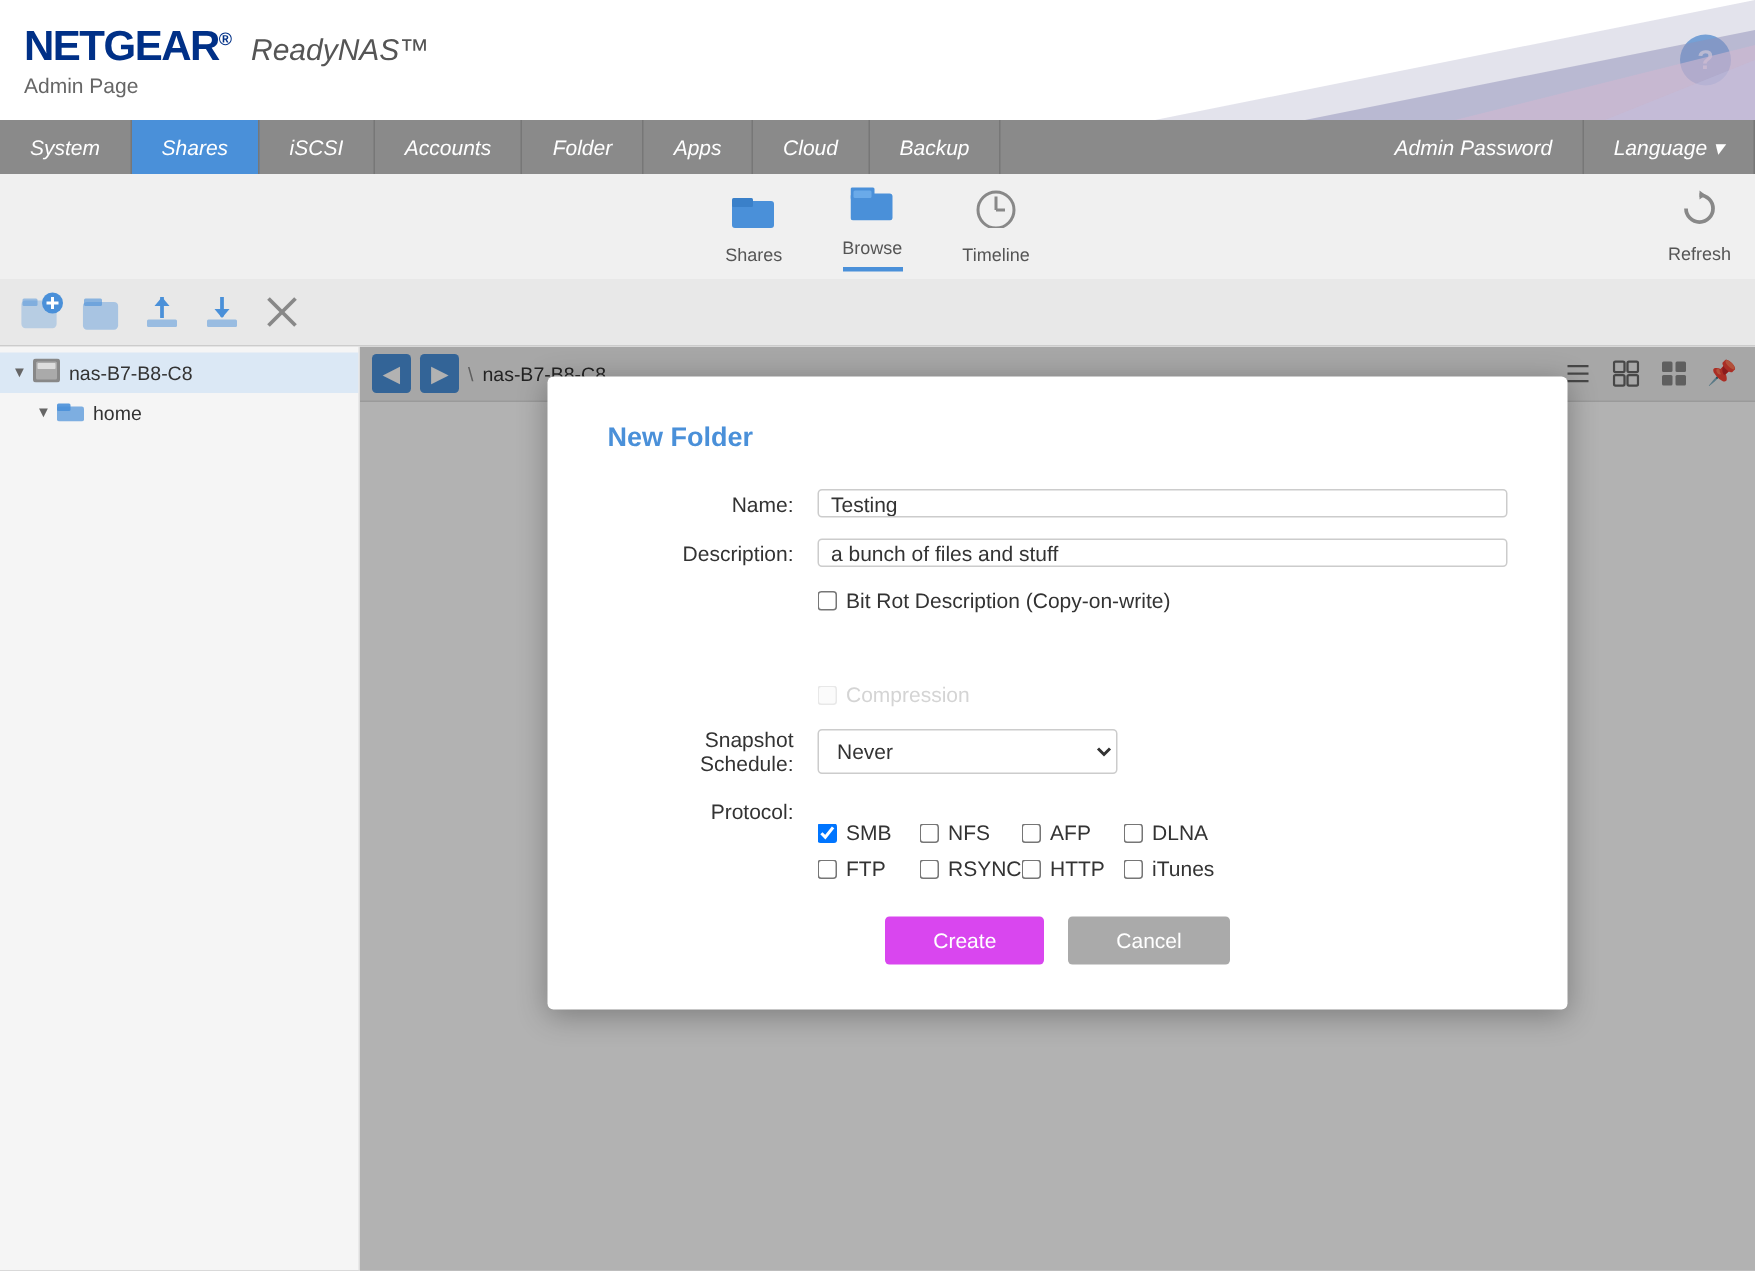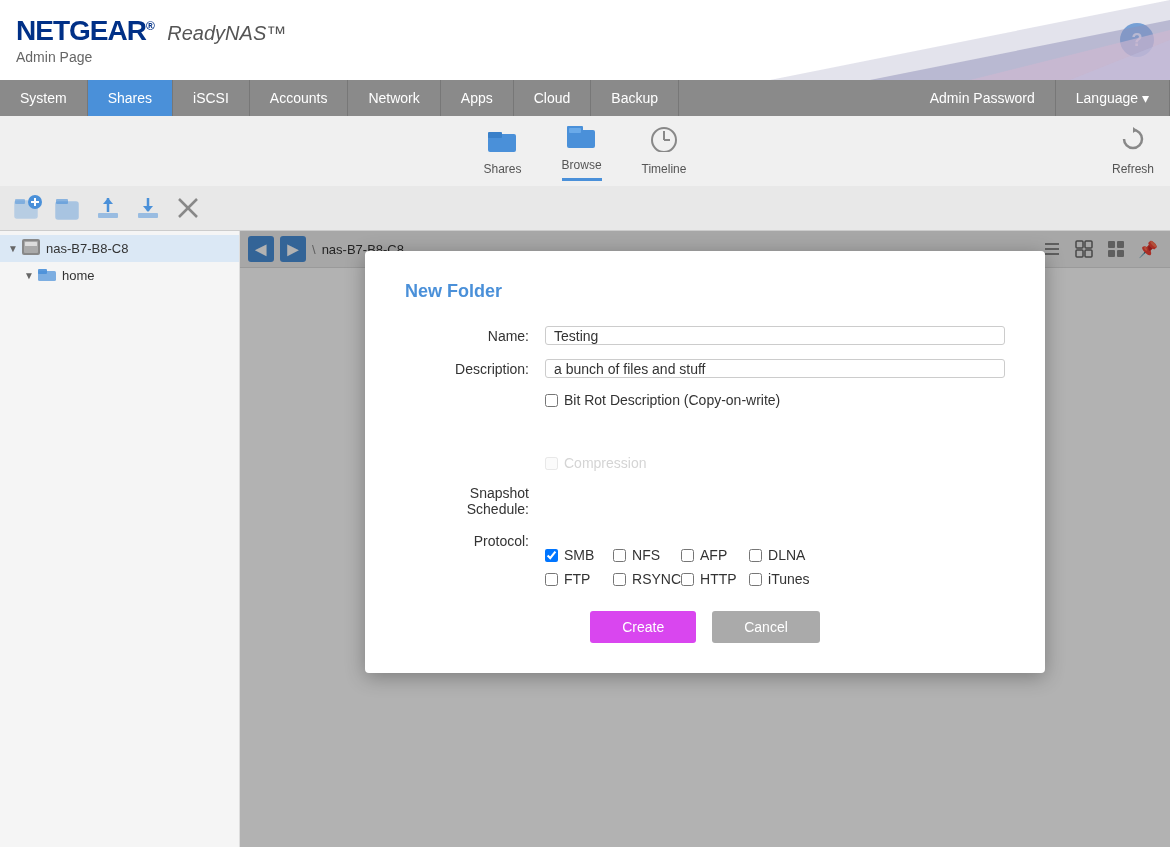--- a/index.html
+++ b/index.html
@@ -38,20 +38,21 @@
       display: flex;
       align-items: stretch;
       height: 36px;
     }
     .nav-item {
       padding: 0 20px;
       display: flex; align-items: center;
       color: white; font-size: 14px; cursor: pointer;
       border-right: 1px solid #777;
       white-space: nowrap;
+      font-style: italic;
     }
     .nav-item.active { background: #4a90d9; color: white; }
     .nav-spacer { flex: 1; }
     .nav-right { display: flex; }
 
     
     .sub-nav {
       background: #f0f0f0;
       display: flex;
       align-items: center;
@@ -238,21 +239,21 @@
   <div class="header-right">
     <button class="help-btn">?</button>
   </div>
 </div>
 
 <div class="nav-bar">
   <div class="nav-item">System</div>
   <div class="nav-item active">Shares</div>
   <div class="nav-item">iSCSI</div>
   <div class="nav-item">Accounts</div>
-  <div class="nav-item">Network</div>
+  <div class="nav-item">Folder</div>
   <div class="nav-item">Apps</div>
   <div class="nav-item">Cloud</div>
   <div class="nav-item">Backup</div>
   <div class="nav-spacer"></div>
   <div class="nav-right">
     <div class="nav-item">Admin Password</div>
     <div class="nav-item">Language ▾</div>
   </div>
 </div>
 
@@ -417,20 +418,26 @@
           <label for="bit-rot">Bit Rot Description (Copy-on-write)</label>
         </div>
 
         <div class="checkbox-row disabled-checkbox" style="margin-bottom:14px;margin-top:47px;">
           <input type="checkbox" id="compression" disabled="" style="">
           <label for="compression" style="color:#aaa;">Compression</label>
         </div>
 
         <div class="form-row">
           <label class="form-label">Snapshot Schedule:</label>
+          <select class="select-field">
+            <option>Never</option>
+            <option>Hourly</option>
+            <option>Daily</option>
+            <option>Weekly</option>
+          </select>
         </div>
 
         <div class="protocol-row">
           <label class="protocol-label">Protocol:</label>
           <div class="protocol-grid">
             <div class="protocol-item">
               <input type="checkbox" id="smb" checked="" style="">
               <label for="smb">SMB</label>
             </div>
             <div class="protocol-item">

